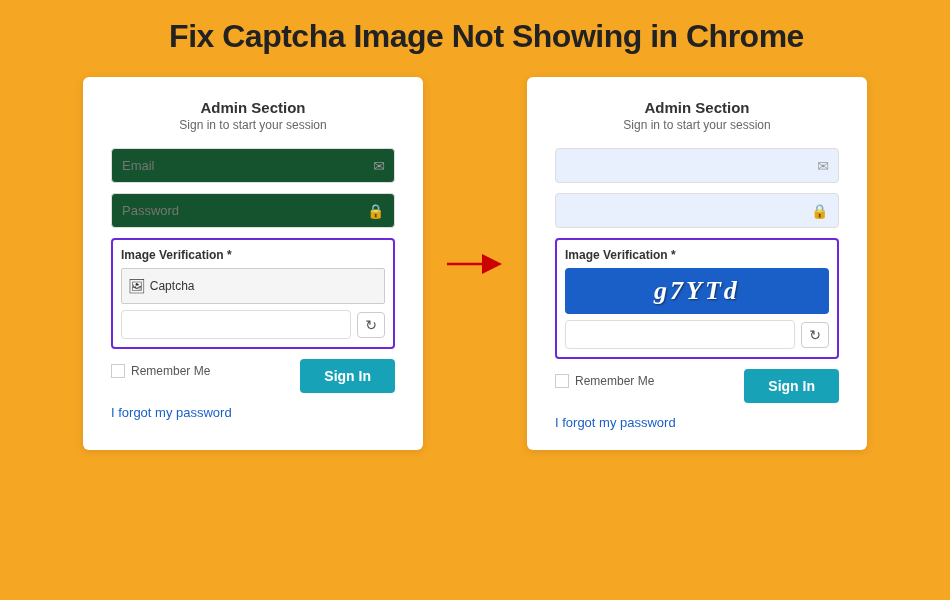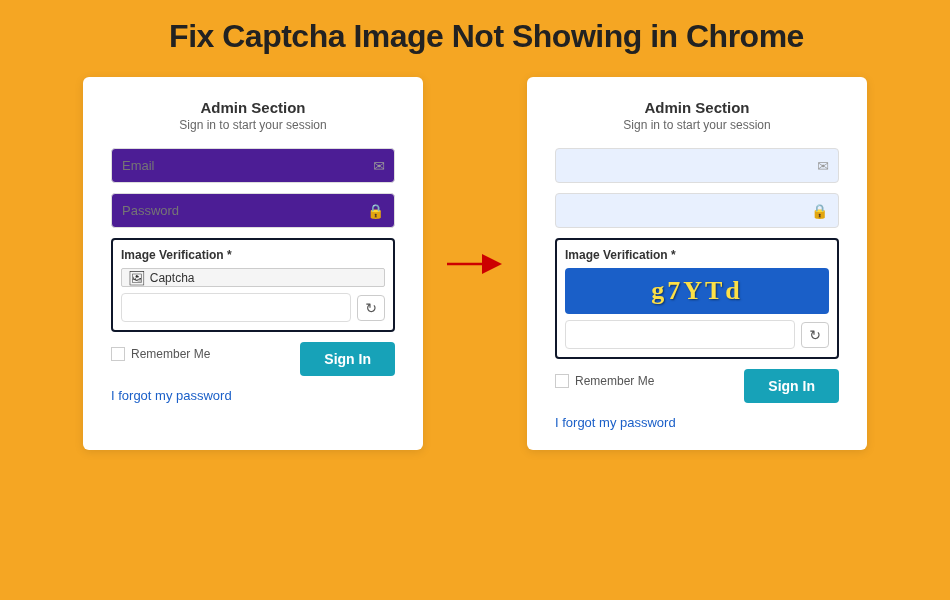--- a/index.html
+++ b/index.html
@@ -68,57 +68,57 @@
       position: relative;
     }
 
     .form-input {
       width: 100%;
       border: 1px solid #ddd;
       border-radius: 4px;
       padding: 9px 36px 9px 10px;
       font-size: 13px;
       color: #aaa;
-      background: #4c1d95;
+      background: #14532d;
       outline: none;
     }
 
     .form-input.filled {
       background: #e8f0fe;
       color: #333;
     }
 
     .input-icon {
       position: absolute;
       right: 10px;
       top: 50%;
       transform: translateY(-50%);
       color: #999;
       font-size: 14px;
     }
 
     .verification-box {
-      border: 2px solid #0f172a;
+      border: 2px solid #6d28d9;
       border-radius: 4px;
       padding: 8px;
       margin-bottom: 10px;
     }
 
     .verification-label {
       font-size: 12px;
       font-weight: 700;
       color: #333;
       margin-bottom: 6px;
     }
 
     .captcha-image-broken {
       background: #f5f5f5;
       border: 1px solid #ccc;
       width: 100%;
-      height: 19px;
+      height: 36px;
       display: flex;
       align-items: center;
       padding: 4px 6px;
       font-size: 12px;
       color: #333;
       margin-bottom: 6px;
       border-radius: 2px;
     }
 
     .captcha-image-broken::before {
@@ -135,22 +135,23 @@
       display: flex;
       align-items: center;
       justify-content: center;
       margin-bottom: 6px;
     }
 
     .captcha-text {
       font-family: Georgia, serif;
       font-size: 26px;
       font-weight: 700;
-      color: #fde047;
+      color: #ffffff;
       letter-spacing: 3px;
+      font-style: italic;
       text-shadow: 1px 1px 2px rgba(0,0,0,0.5);
     }
 
     .captcha-input-row {
       display: flex;
       align-items: center;
       gap: 6px;
     }
 
     .captcha-input {

